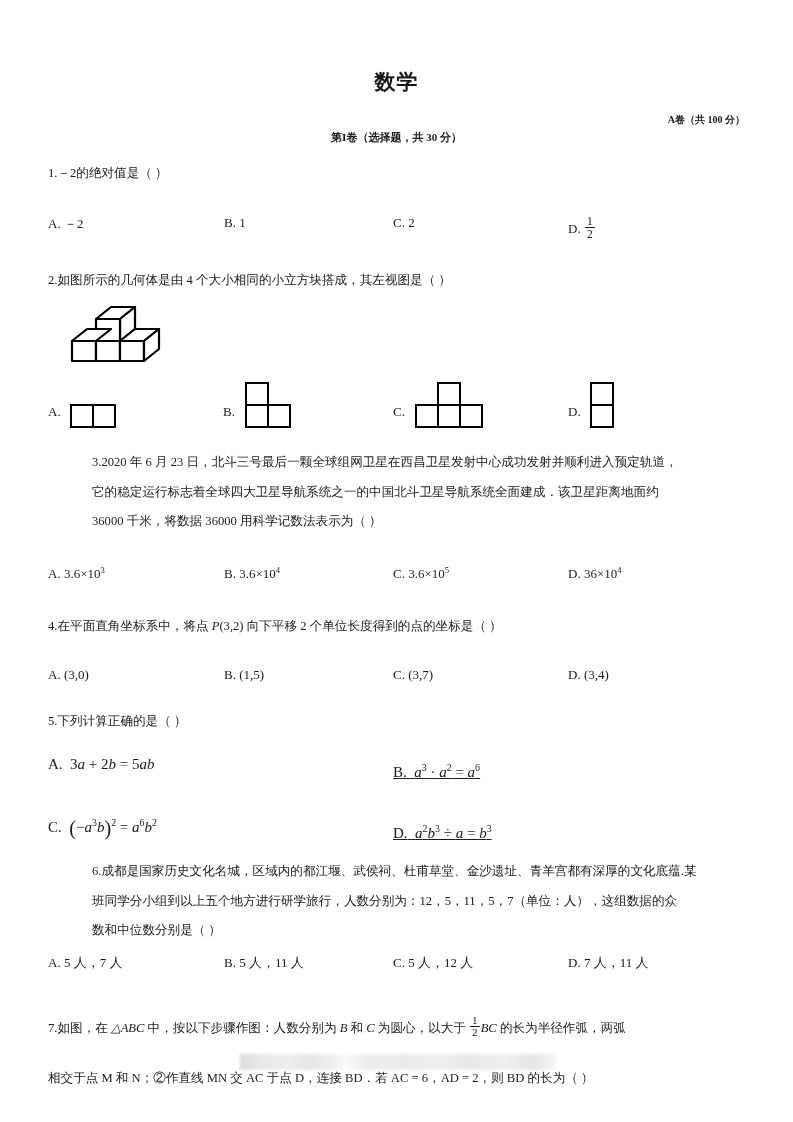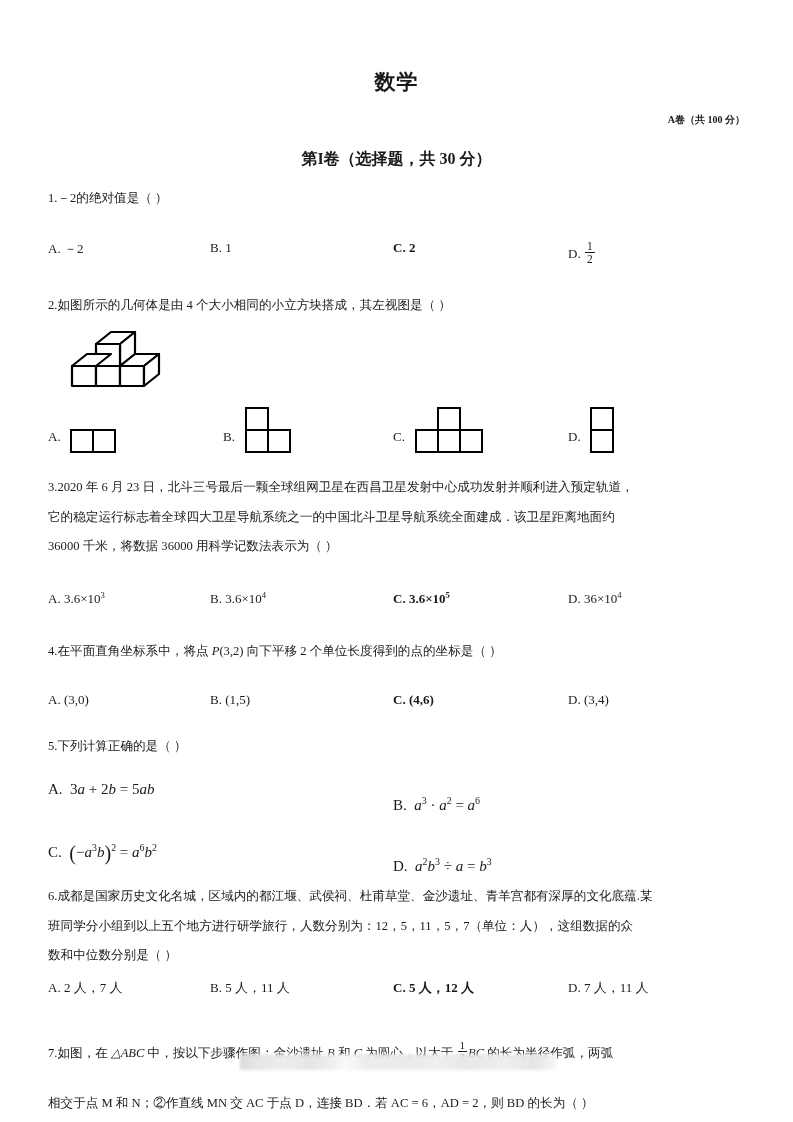--- a/index.html
+++ b/index.html
@@ -37,67 +37,67 @@
     letter-spacing: 1px;
   }
   .sub-title {
     text-align: right;
     font-size: 10px;
     font-weight: bold;
     margin-top: 17px;
   }
   .sub-title2 {
     text-align: center;
-    font-size: 16px;
+    font-size: 11px;
     font-weight: bold;
-    margin-top: 22px;
+    margin-top: 3px;
   }
   .section-head {
     font-size: 14.5px;
     font-weight: bold;
     line-height: 1.55;
     margin-top: 5px;
     text-align: justify;
   }
 
   
   .q {
     font-size: 12.6px;
     line-height: 1.95;
     margin-top: 16px;
     text-align: justify;
   }
   .q.tight { margin-top: 13px; }
-  .q.loose { line-height: 2.35; }
+  .q.loose { line-height: 2.35; margin-left: 44px; }
 
   .opts {
     position: relative;
     height: 26px;
     margin-top: 29px;
     font-size: 13px;
   }
   .opts.tall { height: 40px; }
   .opt {
     position: absolute;
     top: 0;
     white-space: nowrap;
   }
   .opt-a { left: 0px; }
-  .opt-b { left: 162px; }
-  .opt-c { left: 345px; font-weight: bold; }
+  .opt-b { left: 176px; }
+  .opt-c { left: 345px; }
   .opt-d { left: 520px; }
 
   .opts2 {
     position: relative;
     margin-top: 18px;
     height: 24px;
     font-size: 15px;
   }
   .opts2 .h-a { position: absolute; left: 0px; top: 0; }
-  .opts2 .h-b { position: absolute; left: 345px; top: 16px; }
+  .opts2 .h-b { position: absolute; left: 345px; top: 8px; text-decoration: underline; }
 
   .lbl { font-style: normal; }
 
   
   i.v { font-style: italic; font-family: "Liberation Serif", serif; }
   sup.e { font-size: 0.66em; vertical-align: super; line-height: 0; }
 
   
   .frac {
     display: inline-block;
@@ -286,21 +286,21 @@
       <div class="opt opt-a">
         <span class="lbl">A.</span>
         <span>(3,0)</span>
       </div>
       <div class="opt opt-b">
         <span class="lbl">B.</span>
         <span>(1,5)</span>
       </div>
       <div class="opt opt-c">
         <span class="lbl">C.</span>
-        <span>(4,6)</span>
+        <span>(3,7)</span>
       </div>
       <div class="opt opt-d">
         <span class="lbl">D.</span>
         <span>(3,4)</span>
       </div>
     </div>
 
     <div class="q" style="margin-top:16px;">5.下列计算正确的是（      ）</div>
 
     <div class="opts2" style="margin-top:22px;">
@@ -323,27 +323,27 @@
         <span>&nbsp;<i class="v">a</i><sup class="e">2</sup><i class="v">b</i><sup class="e">3</sup> ÷ <i class="v">a</i> = <i class="v">b</i><sup class="e">3</sup></span>
       </div>
     </div>
 
     <div class="q loose" style="margin-top:16px;">
       <div>6.成都是国家历史文化名城，区域内的都江堰、武侯祠、杜甫草堂、金沙遗址、青羊宫都有深厚的文化底蕴.某</div>
       <div>班同学分小组到以上五个地方进行研学旅行，人数分别为：12，5，11，5，7（单位：人），这组数据的众</div>
       <div>数和中位数分别是（      ）</div>
     </div>
     <div class="opts" style="margin-top:8px;">
-      <div class="opt opt-a">A. 2 人，7 人</div>
+      <div class="opt opt-a">A. 5 人，7 人</div>
       <div class="opt opt-b">B. 5 人，11 人</div>
       <div class="opt opt-c">C. 5 人，12 人</div>
       <div class="opt opt-d">D. 7 人，11 人</div>
     </div>
 
     <div class="q" style="margin-top:32px; line-height:2.6;">
-      <div><span>7.如图，在 </span><i class="v">△ABC</i><span> 中，按以下步骤作图：金沙遗址 </span><i class="v">B</i><span> 和 </span><i class="v">C</i><span> 为圆心，以大于 </span><span class="frac"><span class="num">1</span><span class="den">2</span></span><i class="v">BC</i><span> 的长为半径作弧，两弧</span></div>
+      <div><span>7.如图，在 </span><i class="v">△ABC</i><span> 中，按以下步骤作图：人数分别为 </span><i class="v">B</i><span> 和 </span><i class="v">C</i><span> 为圆心，以大于 </span><span class="frac"><span class="num">1</span><span class="den">2</span></span><i class="v">BC</i><span> 的长为半径作弧，两弧</span></div>
       <div style="margin-top:18px;">相交于点 M 和 N；②作直线 MN 交 AC 于点 D，连接 BD．若 AC = 6，AD = 2，则 BD 的长为（      ）</div>
     </div>
 
   </div>
 
   <div class="watermark"></div>
 </div>
 
 </body></html>

